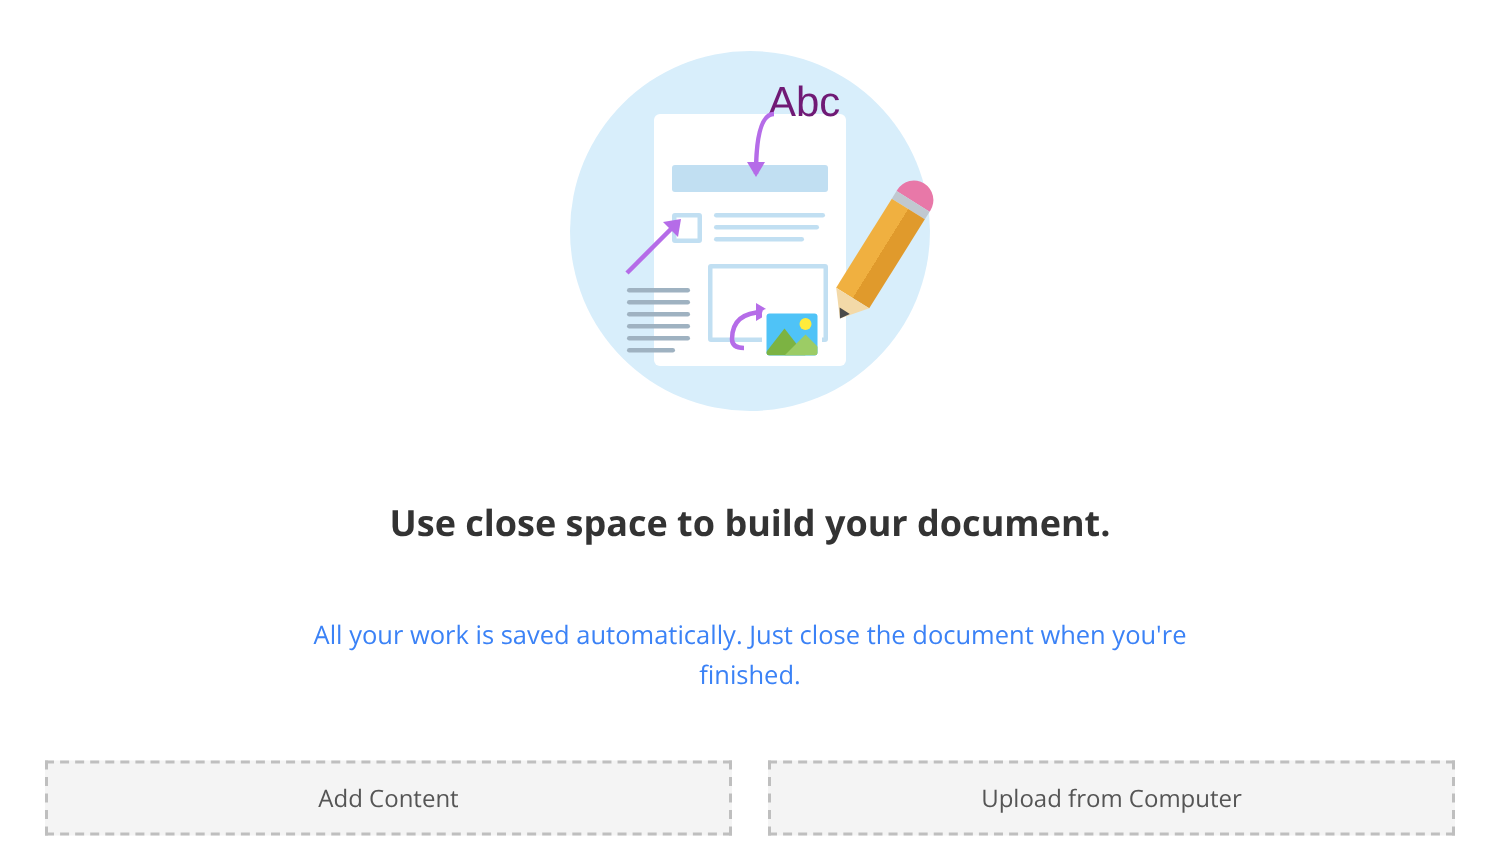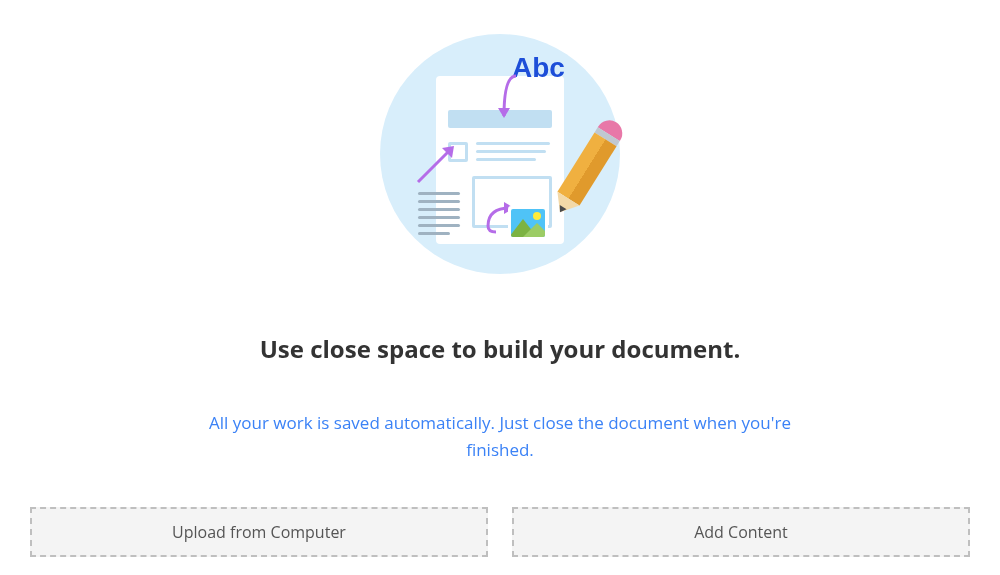--- a/index.html
+++ b/index.html
@@ -77,22 +77,22 @@
       width: 80px;
       height: 52px;
       border: 3px solid #c1dff2;
       border-radius: 2px;
     }
     .abc-label {
       position: absolute;
       top: 28px;
       left: 142px;
       font-size: 28px;
-      font-weight: 700;
-      color: #1d4ed8;
+      font-weight: 400;
+      color: #701a75;
       font-family: Arial, sans-serif;
     }
     .arrow {
       position: absolute;
       stroke: #b56ce8;
       fill: none;
       stroke-width: 3;
     }
     .paragraph-lines {
       position: absolute;
@@ -288,15 +288,15 @@
       <div class="photo-mountain m2"></div>
     </div>
   </div>
 </div>
 
 <h1 class="heading-text">Use close space to build your document.</h1>
 
 <p class="sub-text">All your work is saved automatically. Just close the document when you're finished.</p>
 
 <div class="button-row">
+  <button class="action-button">Add Content</button>
   <button class="action-button">Upload from Computer</button>
-  <button class="action-button">Add Content</button>
 </div>
 
 </body></html>

